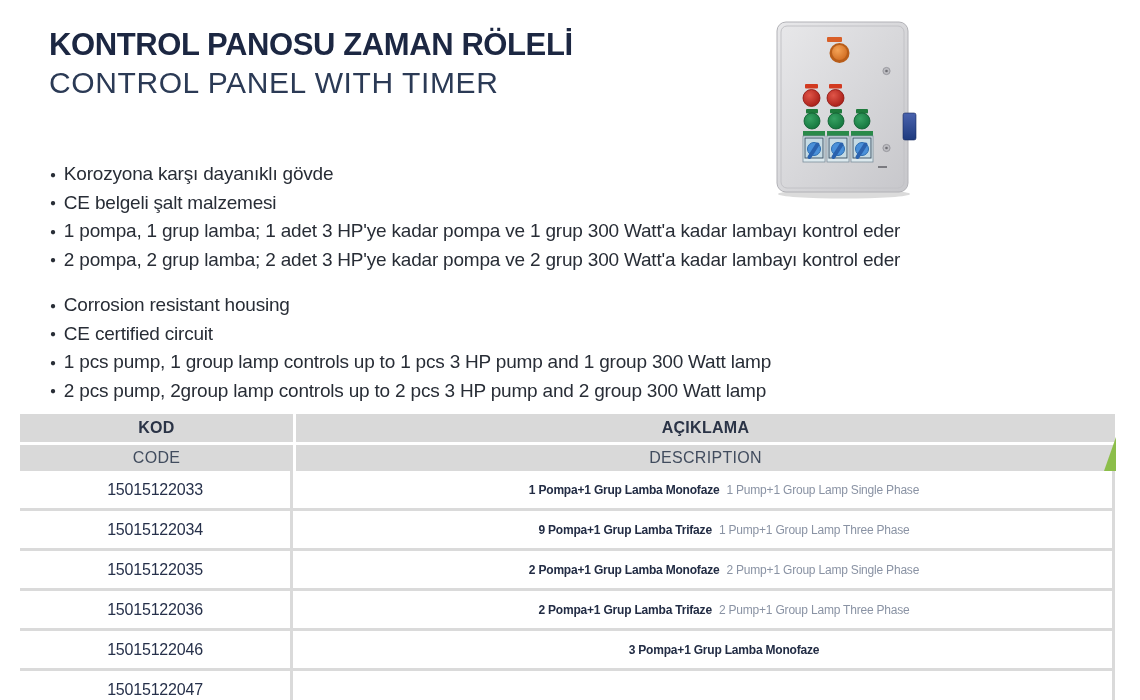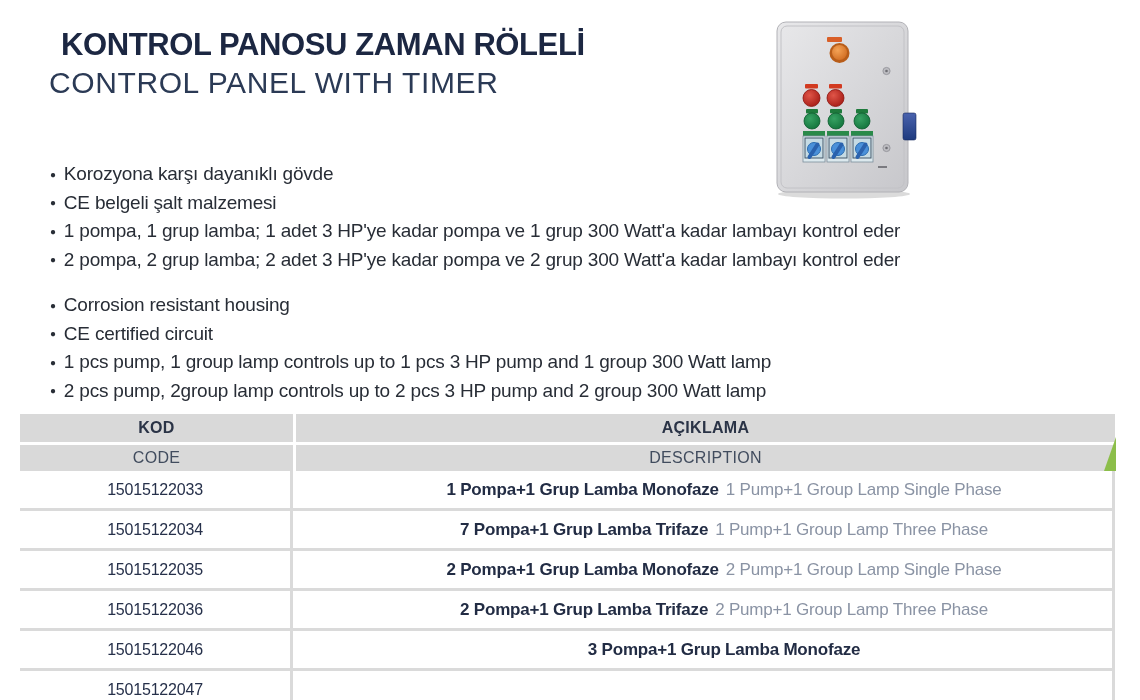--- a/index.html
+++ b/index.html
@@ -1,21 +1,21 @@
 <!DOCTYPE html>
 <html><head>
 <meta charset="utf-8">
 <style>
   * { margin:0; padding:0; box-sizing:border-box; }
   html,body { width:1140px; height:700px; background:#ffffff;
     font-family:"Liberation Sans", sans-serif; position:relative; overflow:hidden; }
 
   
   .title-block { position:absolute; left:49px; top:26px; }
-  .title-tr { font-size:31px; font-weight:700; color:#1c2742; letter-spacing:-0.4px; line-height:37px;margin-left:12px; }
+  .title-tr { font-size:31px; font-weight:700; color:#1c2742; letter-spacing:-0.4px; line-height:37px; }
   .title-en { font-size:30px; font-weight:400; color:#2b3a55; letter-spacing:0.6px; line-height:36px; margin-top:2px; }
 
   
   .features { position:absolute; left:50px; list-style:none; }
   .features-tr { top:160px; }
   .features-en { top:291px; }
   .features li { height:28.5px; display:flex; align-items:center;
     font-size:19px; color:#282d36; letter-spacing:-0.2px; white-space:nowrap; }
   .features li::before { content:"●"; font-size:10px; margin-right:8px; color:#282d36; }
 
@@ -29,21 +29,21 @@
   .thead-row1 { height:28px; margin-bottom:3px; }
   .thead-row2 { height:26px; position:relative; }
   .h-tr { font-size:16px; font-weight:700; color:#2a3346; letter-spacing:0.3px; }
   .h-en { font-size:16px; font-weight:400; color:#414c5e; letter-spacing:0.3px; }
   .green-wedge { position:absolute; right:-1px; top:-8px; width:12px; height:34px;
     background:#8cbe4a; clip-path:polygon(100% 0, 100% 100%, 0 100%); }
   .tbody { border-right:3px solid #dadada; }
   .trow { display:grid; grid-template-columns:273px 1fr; height:40px; border-bottom:3px solid #dadada; background:#ffffff; }
   .trow .cell { display:flex; align-items:center; justify-content:center; white-space:nowrap; }
   .cell-code { border-right:3px solid #dadada; font-size:16px; color:#26304a; letter-spacing:-0.2px; }
-  .cell-desc { font-size:17px; letter-spacing:-0.2px;padding-left:43px; }
+  .cell-desc { font-size:12px; letter-spacing:-0.2px;padding-left:43px; }
   .desc-tr { font-weight:700; color:#222c44; }
   .desc-en { font-weight:400; color:#8a93a4; margin-left:7px; }
 </style>
 </head>
 <body>
 
 <div class="title-block">
   <div class="title-tr">KONTROL PANOSU ZAMAN RÖLELİ</div>
   <div class="title-en">CONTROL PANEL WITH TIMER</div>
 </div>
@@ -159,21 +159,21 @@
     <div class="trow">
       <div class="cell cell-code">15015122033</div>
       <div class="cell cell-desc">
         <span class="desc-tr">1 Pompa+1 Grup Lamba Monofaze</span>
         <span class="desc-en">1 Pump+1 Group Lamp Single Phase</span>
       </div>
     </div>
     <div class="trow">
       <div class="cell cell-code">15015122034</div>
       <div class="cell cell-desc">
-        <span class="desc-tr">7 Pompa+1 Grup Lamba Trifaze</span>
+        <span class="desc-tr">9 Pompa+1 Grup Lamba Trifaze</span>
         <span class="desc-en">1 Pump+1 Group Lamp Three Phase</span>
       </div>
     </div>
     <div class="trow">
       <div class="cell cell-code">15015122035</div>
       <div class="cell cell-desc">
         <span class="desc-tr">2 Pompa+1 Grup Lamba Monofaze</span>
         <span class="desc-en">2 Pump+1 Group Lamp Single Phase</span>
       </div>
     </div>

